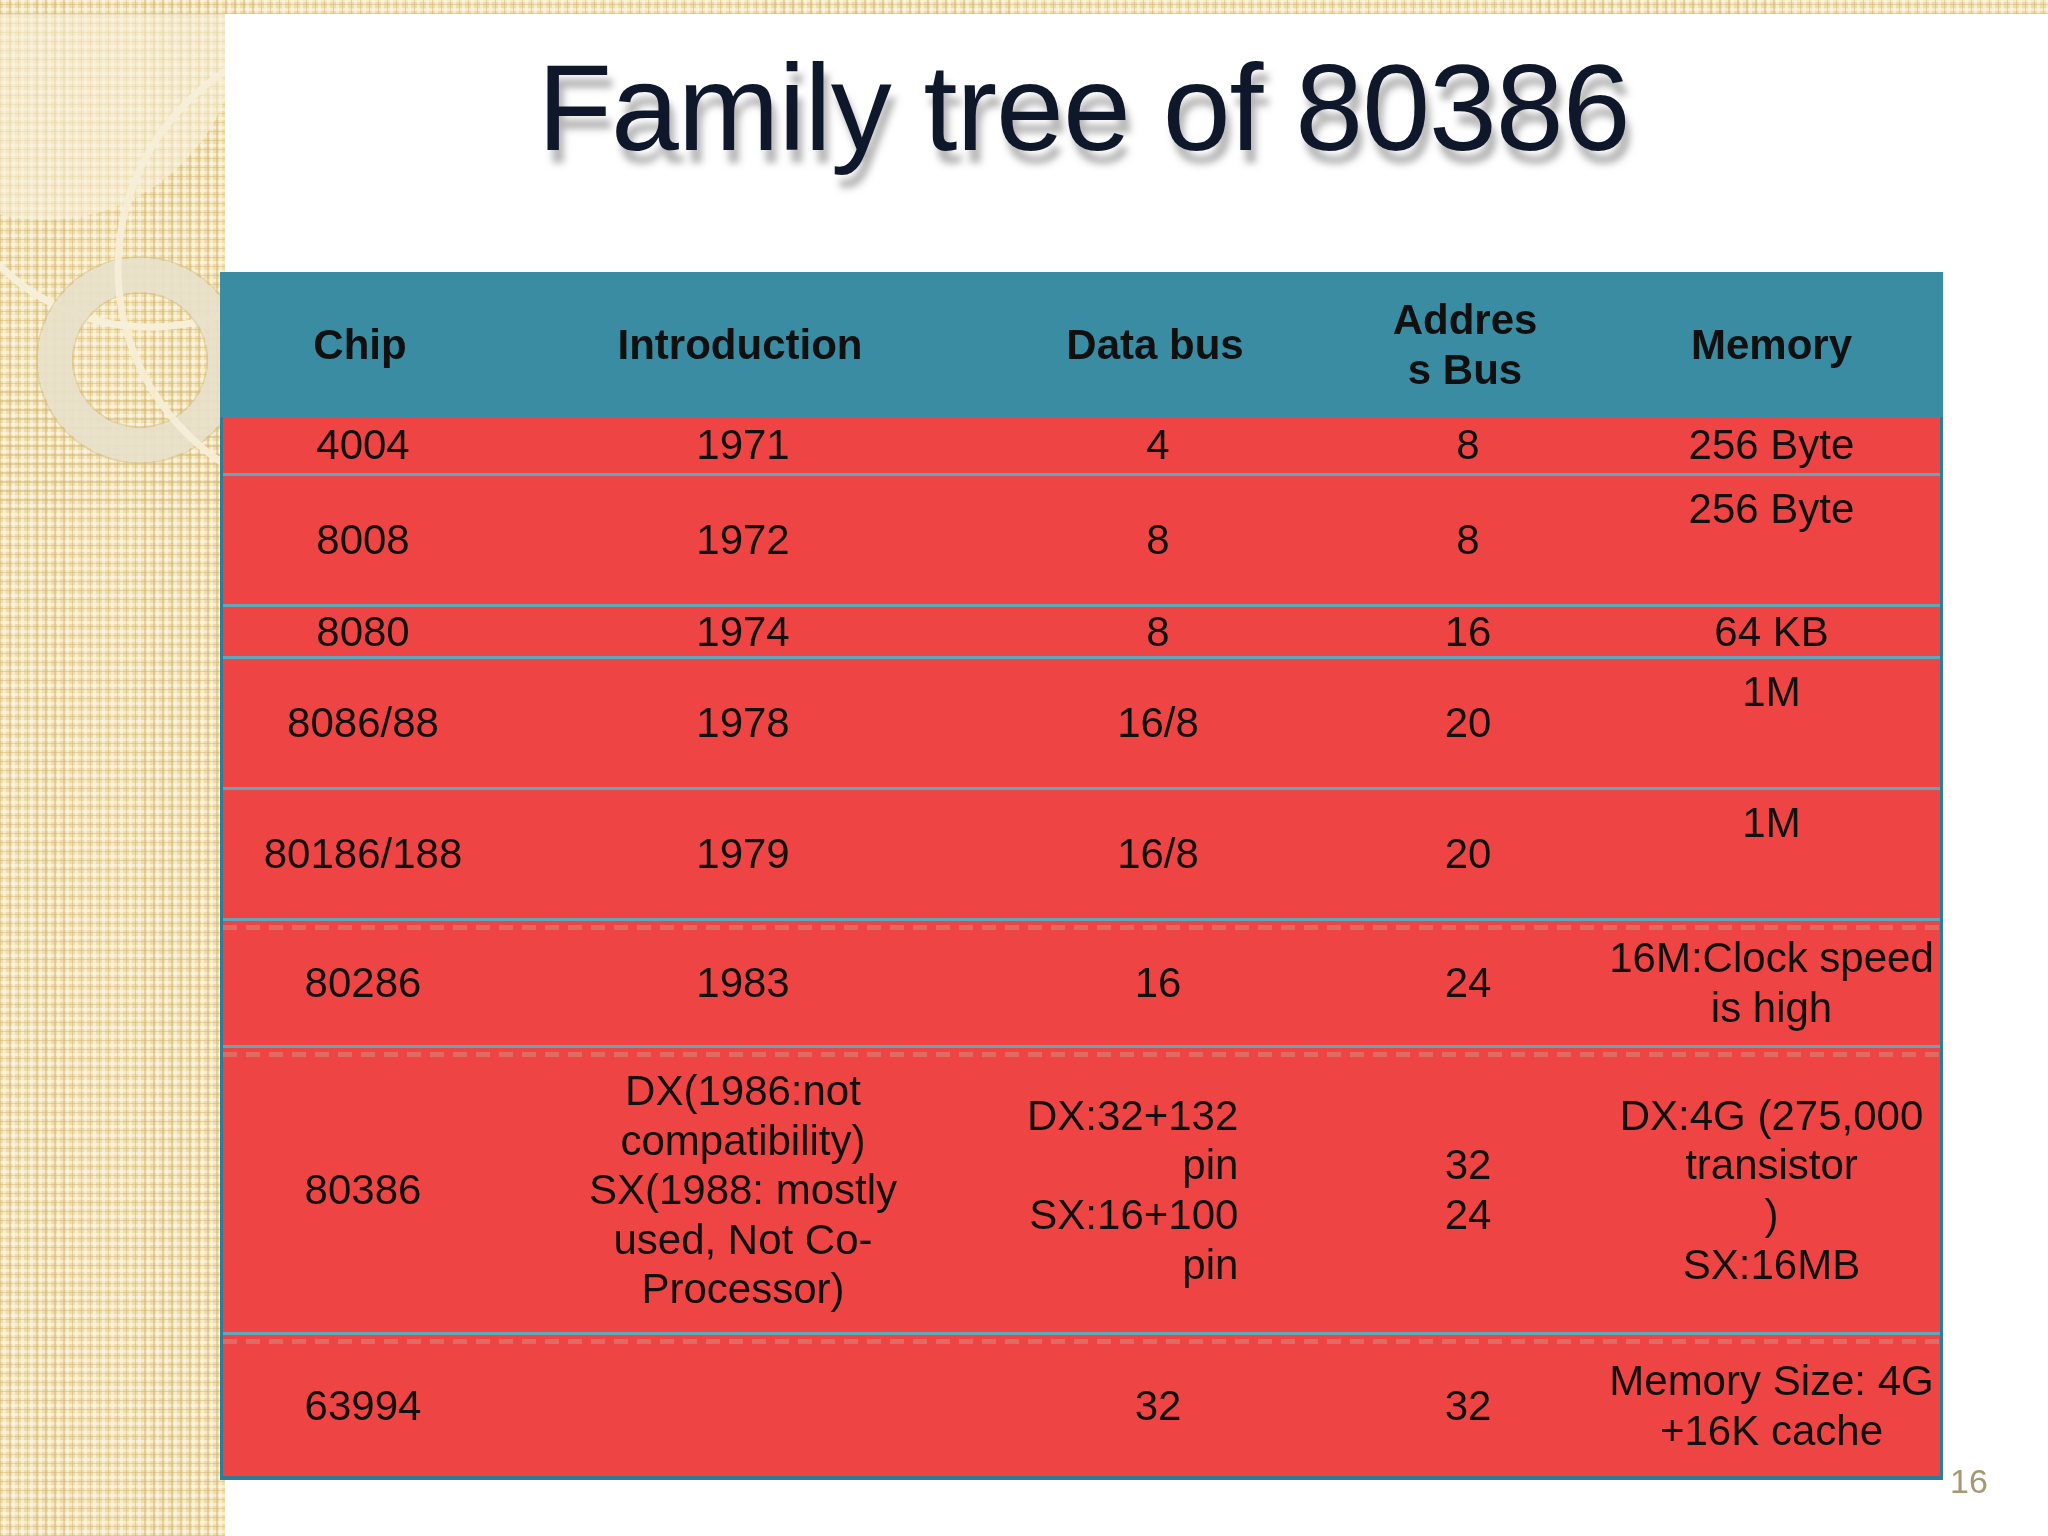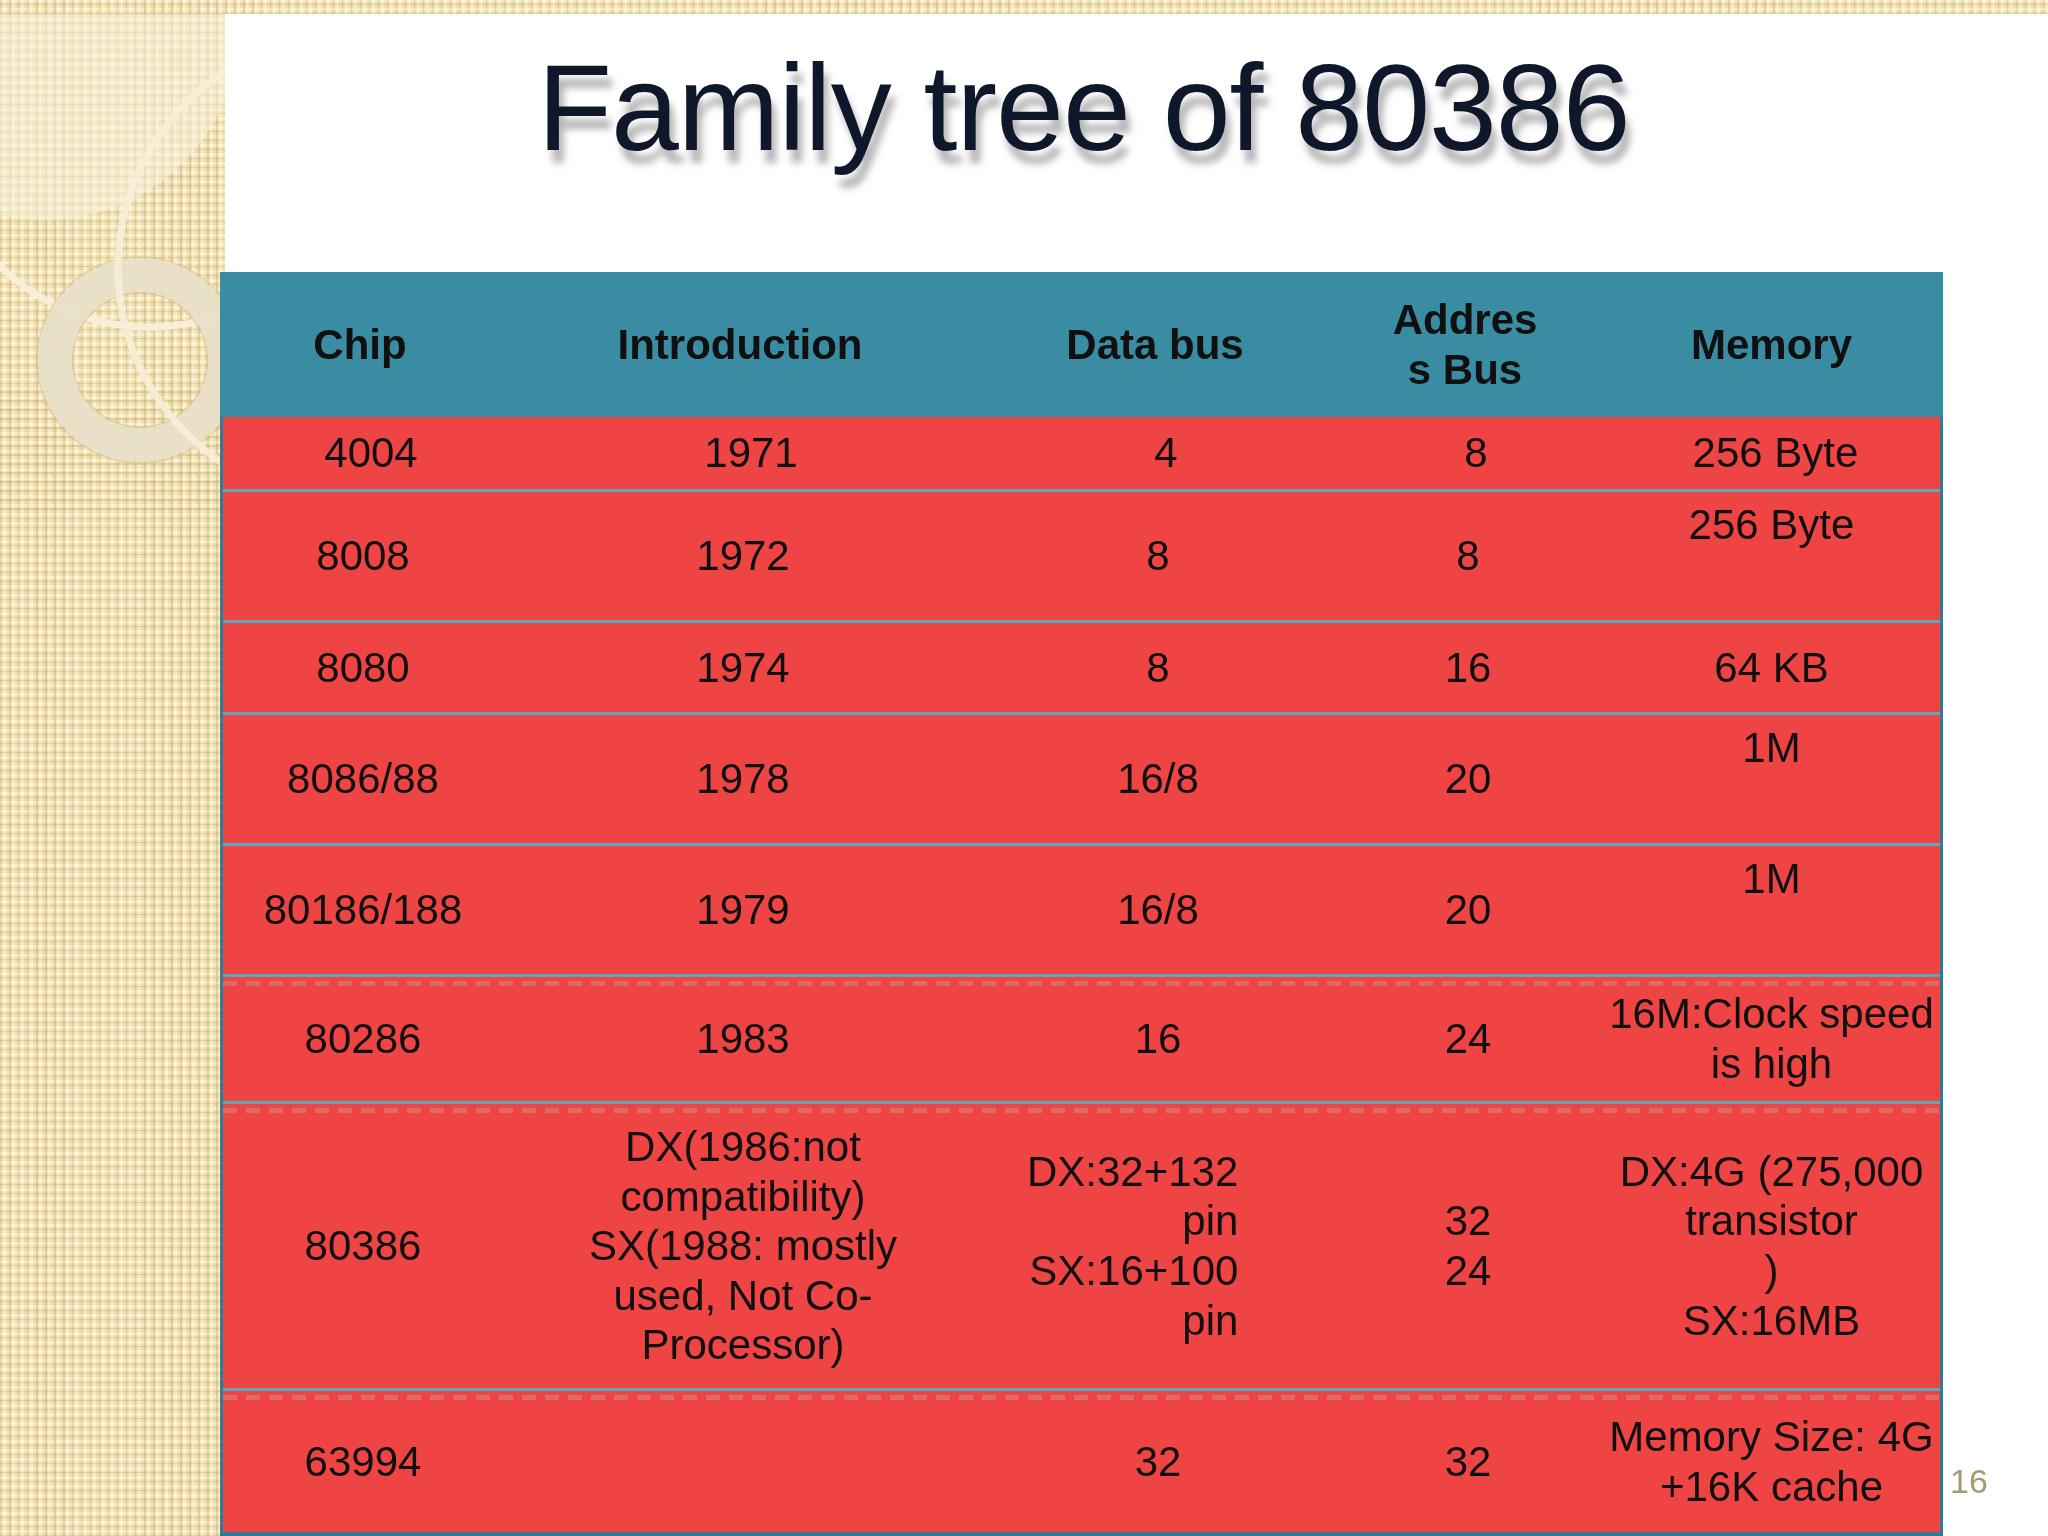--- a/index.html
+++ b/index.html
@@ -41,21 +41,21 @@
   .trow.art{
     background-image:repeating-linear-gradient(90deg, rgba(195,185,158,.32) 0 14px, transparent 14px 23px);
     background-size:100% 5px;background-repeat:no-repeat;background-position:0 4px;
   }
   .cell{
     box-sizing:border-box;display:flex;align-items:center;justify-content:center;
     text-align:center;white-space:pre-line;
     font-size:42px;line-height:1.18;color:#101010;padding:2px 6px;
   }
   .c1{width:280px;} .c2{width:480px;} .c3{width:350px;} .c4{width:270px;} .c5{flex:1;}
-  .r1{height:72px;margin-left:8px;} .r2{height:131px;} .r3{height:92px;} .r4{height:131px;}
+  .r1{height:56px;} .r2{height:131px;} .r3{height:52px;} .r4{height:131px;}
   .r5{height:131px;} .r6{height:127px;} .r7{height:287px;} .r8{height:144px;}
   .vtop{align-items:flex-start;padding-top:8px;}
   .hleft{justify-content:flex-start;text-align:right;padding-left:44px;}
   
   .pagenum{
     position:absolute;left:1950px;top:1462px;width:80px;z-index:6;
     font-size:34px;color:#a39a73;
   }
 </style>
 </head>

